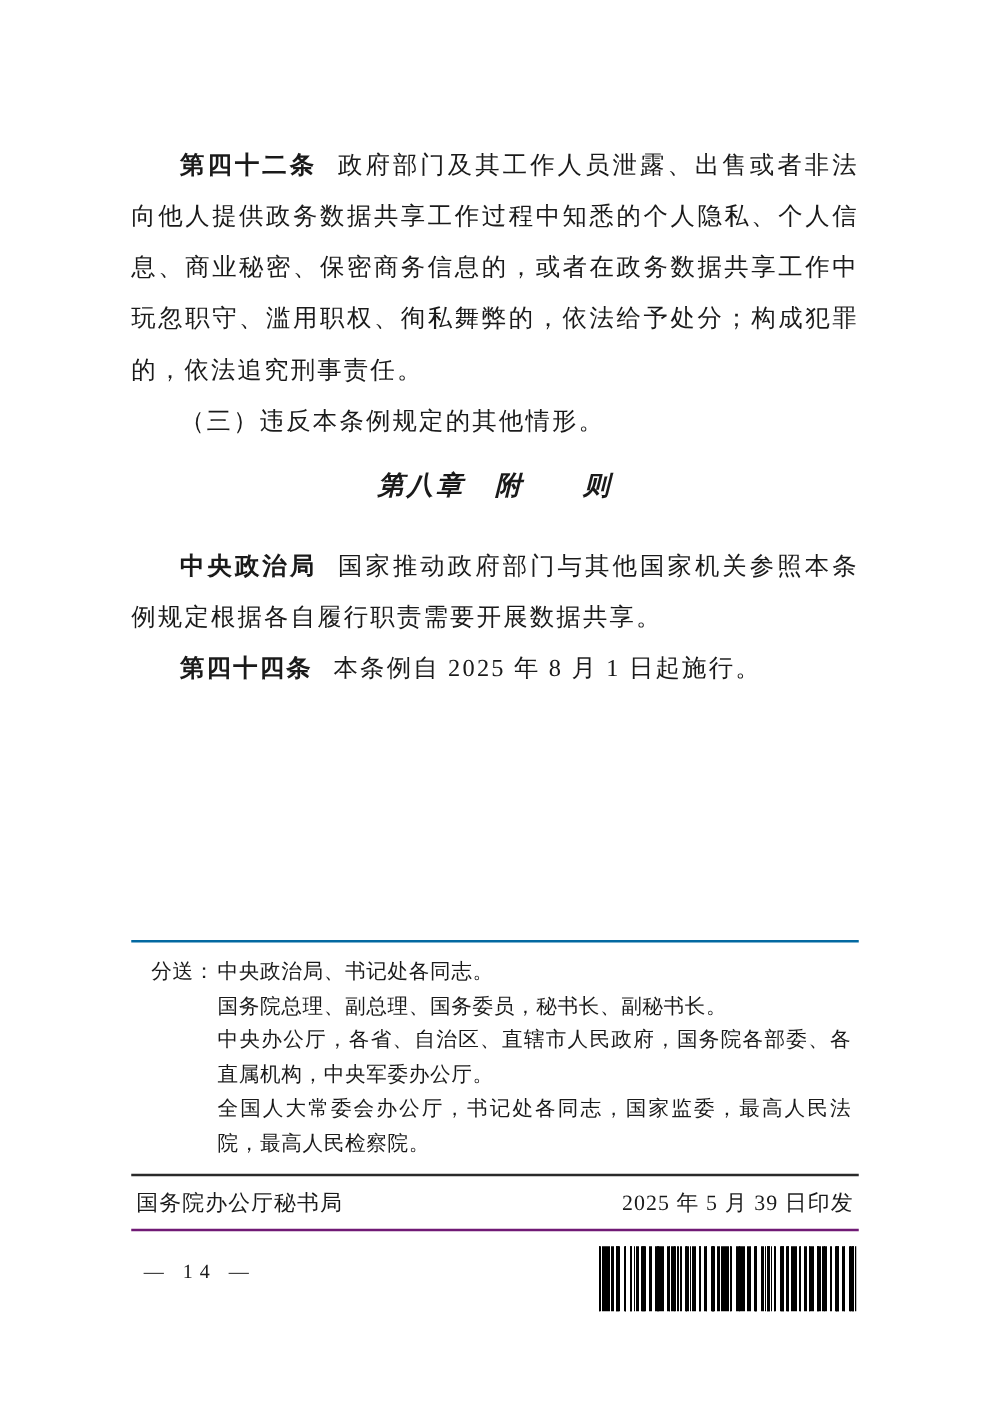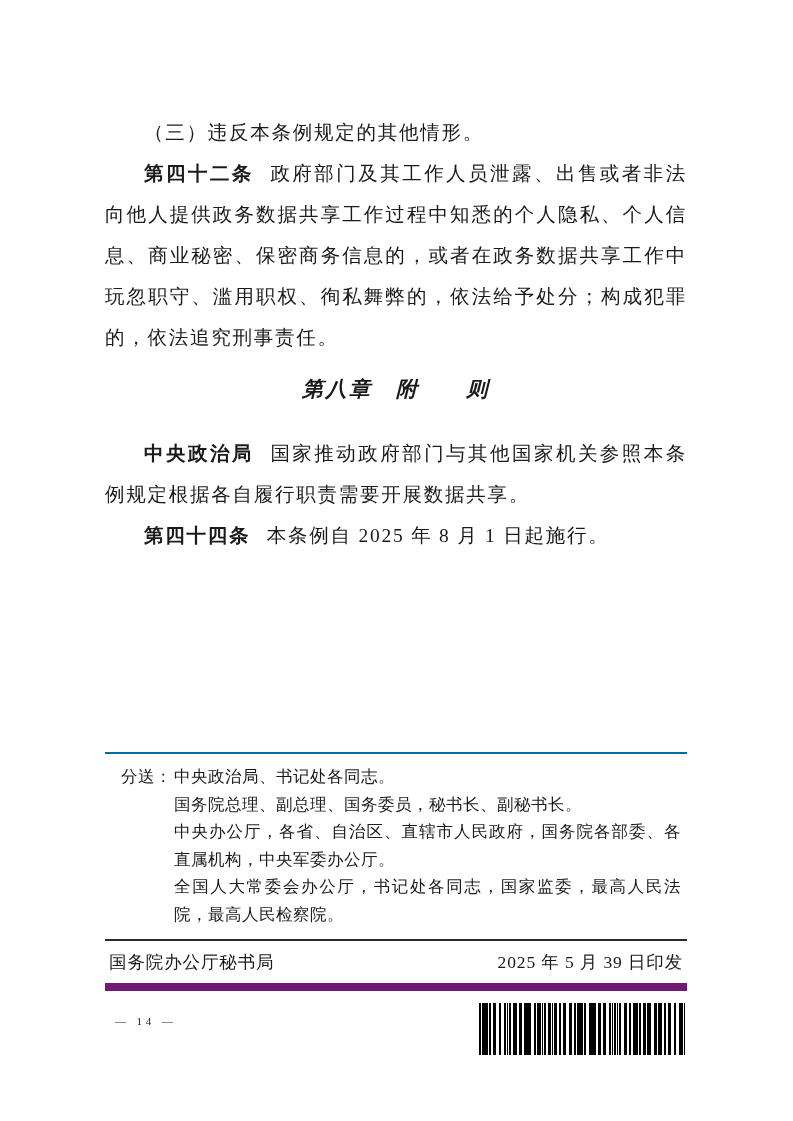--- a/index.html
+++ b/index.html
@@ -58,33 +58,33 @@
     flex:0 0 auto;
     white-space:nowrap;
     margin-right:2px;
   }
   .dist-lines { flex:1 1 auto; }
   .dist-line { text-align:justify; text-justify:inter-ideograph; }
   .pub-row {
     display:flex;
     justify-content:space-between;
     align-items:center;
-    border-bottom:8px solid #701a75;
+    border-bottom:2px solid #701a75;
     padding:9px 4px;
     font-size:17.5px;
     letter-spacing:0.05em;
   }
   .page-row {
     display:flex;
     justify-content:space-between;
     align-items:flex-start;
     padding:12px 0 0 0;
   }
   .page-number {
-    font-size:11px;
+    font-size:16px;
     letter-spacing:0.35em;
     padding-left:10px;
     padding-top:12px;
   }
   .barcode {
     width:206px; height:52px;
     margin-right:2px;
     background:
       repeating-linear-gradient(90deg,#000 0 2px,rgba(0,0,0,0) 2px 5px),
       repeating-linear-gradient(90deg,#000 0 1px,rgba(0,0,0,0) 1px 7px),
@@ -94,25 +94,25 @@
   }
 </style>
 </head>
 <body>
 
 <div class="page">
 
   <div class="content">
 
     <p class="para indent">
-      <span>（三）违反本条例规定的其他情形。</span>
+      <span class="art-label">第四十二条</span><span>政府部门及其工作人员泄露、出售或者非法向他人提供政务数据共享工作过程中知悉的个人隐私、个人信息、商业秘密、保密商务信息的，或者在政务数据共享工作中玩忽职守、滥用职权、徇私舞弊的，依法给予处分；构成犯罪的，依法追究刑事责任。</span>
     </p>
 
     <p class="para indent">
-      <span class="art-label">第四十二条</span><span>政府部门及其工作人员泄露、出售或者非法向他人提供政务数据共享工作过程中知悉的个人隐私、个人信息、商业秘密、保密商务信息的，或者在政务数据共享工作中玩忽职守、滥用职权、徇私舞弊的，依法给予处分；构成犯罪的，依法追究刑事责任。</span>
+      <span>（三）违反本条例规定的其他情形。</span>
     </p>
 
     <h2 class="chapter-heading">第八章　附　　则</h2>
 
     <p class="para indent">
       <span class="art-label">中央政治局</span><span>国家推动政府部门与其他国家机关参照本条例规定根据各自履行职责需要开展数据共享。</span>
     </p>
 
     <p class="para indent">
       <span class="art-label">第四十四条</span><span>本条例自 2025 年 8 月 1 日起施行。</span>

